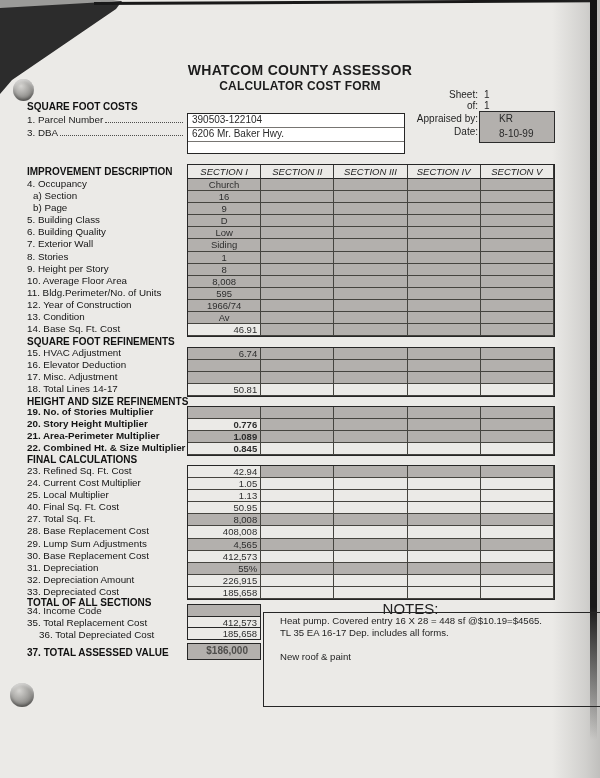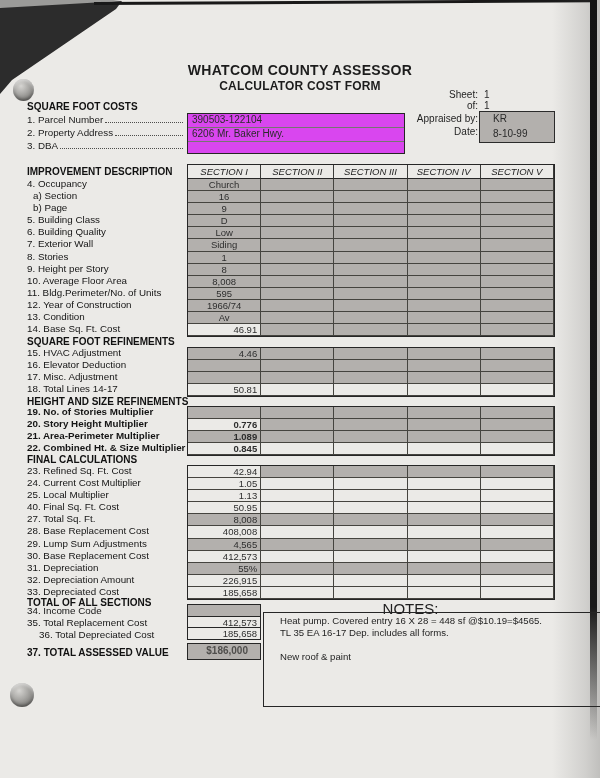--- a/index.html
+++ b/index.html
@@ -21,26 +21,26 @@
                background:linear-gradient(to right, rgba(60,60,60,0) 0%, rgba(70,70,70,0.16) 70%, rgba(40,40,40,0.22) 100%);}
   .right-edge{position:absolute;left:590px;top:0;width:7px;height:740px;
               background:linear-gradient(to bottom,#141414 0%,#1a1a1a 82%,rgba(26,26,26,0) 100%);}
   
   .abs{position:absolute;}
   .title{left:140px;top:62px;width:320px;text-align:center;font-size:14px;font-weight:bold;letter-spacing:0.3px;color:#1c1c1c;}
   .subtitle{left:140px;top:79px;width:320px;text-align:center;font-size:12px;font-weight:bold;letter-spacing:0.2px;color:#1c1c1c;}
   .mlab{width:118px;text-align:right;font-size:10px;color:#1f1f1f;}
   .mval{font-size:10px;color:#2a2a2a;}
   .metabox{left:479px;top:111px;width:74px;height:30px;background:#b3b0ad;border:1px solid #2b2b2b;}
-  .metabox .ln{padding-left:13px;font-size:10px;line-height:14.5px;color:#2a2a2a;white-space:nowrap;}
+  .metabox .ln{padding-left:19px;font-size:10px;line-height:14.5px;color:#2a2a2a;white-space:nowrap;}
   .h1{font-size:10px;font-weight:bold;color:#111;white-space:nowrap;}
   .fields{left:27px;top:114px;width:157px;}
   .frow{display:flex;align-items:baseline;height:13px;font-size:9.8px;color:#1b1b1b;white-space:nowrap;}
   .dots{flex:1;border-bottom:1.4px dotted #4d4d4b;margin:0 1px 3px 2px;min-width:6px;}
-  .addrbox{left:187px;top:113px;width:218px;height:41px;background:#d946ef;border:1.5px solid #262626;box-sizing:border-box;}
+  .addrbox{left:187px;top:113px;width:218px;height:41px;background:#ffffff;border:1.5px solid #262626;box-sizing:border-box;}
   .addrbox .al1{position:relative;height:12.8px;font-size:10px;line-height:12.8px;padding-left:4px;color:#2b2b2b;
                 border-bottom:1px solid #777572;white-space:nowrap;}
   .addrbox .al3{border-bottom:none;}
   .addr-right{position:absolute;left:72px;top:0;}
   
   .section{position:absolute;left:27px;display:flex;width:526px;}
   .labs{width:160px;flex:none;}
   .lab{height:12.1px;line-height:12.1px;font-size:9.8px;color:#151515;white-space:nowrap;}
   .ind{padding-left:6px;}
   .tbl{width:366px;flex:none;display:grid;grid-template-columns:repeat(5,73.2px);
@@ -93,24 +93,20 @@
     <div class="ln">8-10-99</div>
   </div>
 
   <div class="abs h1" style="left:27px;top:101px;">SQUARE FOOT COSTS</div>
   <div class="abs fields">
     <div class="frow">
         <span>1. Parcel Number</span>
         <span class="dots"></span>
       </div>
     <div class="frow">
-        <span>2. Property Address</span>
-        <span class="dots"></span>
-      </div>
-    <div class="frow">
         <span>3. DBA</span>
         <span class="dots"></span>
       </div>
   </div>
   <div class="abs addrbox">
     <div class="al1">390503-122104</div>
     <div class="al1">6206 Mr. Baker Hwy.</div>
   </div>
 
   <div class="abs h1" style="left:27px;top:166px;">IMPROVEMENT DESCRIPTION</div>
@@ -207,21 +203,21 @@
 
   <div class="abs h1" style="left:27px;top:336px;">SQUARE FOOT REFINEMENTS</div>
   <div class="section" style="top:347px;">
     <div class="labs">
       <div class="lab">15. HVAC Adjustment</div>
       <div class="lab">16. Elevator Deduction</div>
       <div class="lab">17. Misc. Adjustment</div>
       <div class="lab">18. Total Lines 14-17</div>
     </div>
     <div class="tbl">
-      <div class="c sh ar">4.46</div>
+      <div class="c sh ar">6.74</div>
         <div class="c sh"></div>
         <div class="c sh"></div>
         <div class="c sh"></div>
         <div class="c sh"></div>
       <div class="c sh"></div>
         <div class="c sh"></div>
         <div class="c sh"></div>
         <div class="c sh"></div>
         <div class="c sh"></div>
       <div class="c sh"></div>

